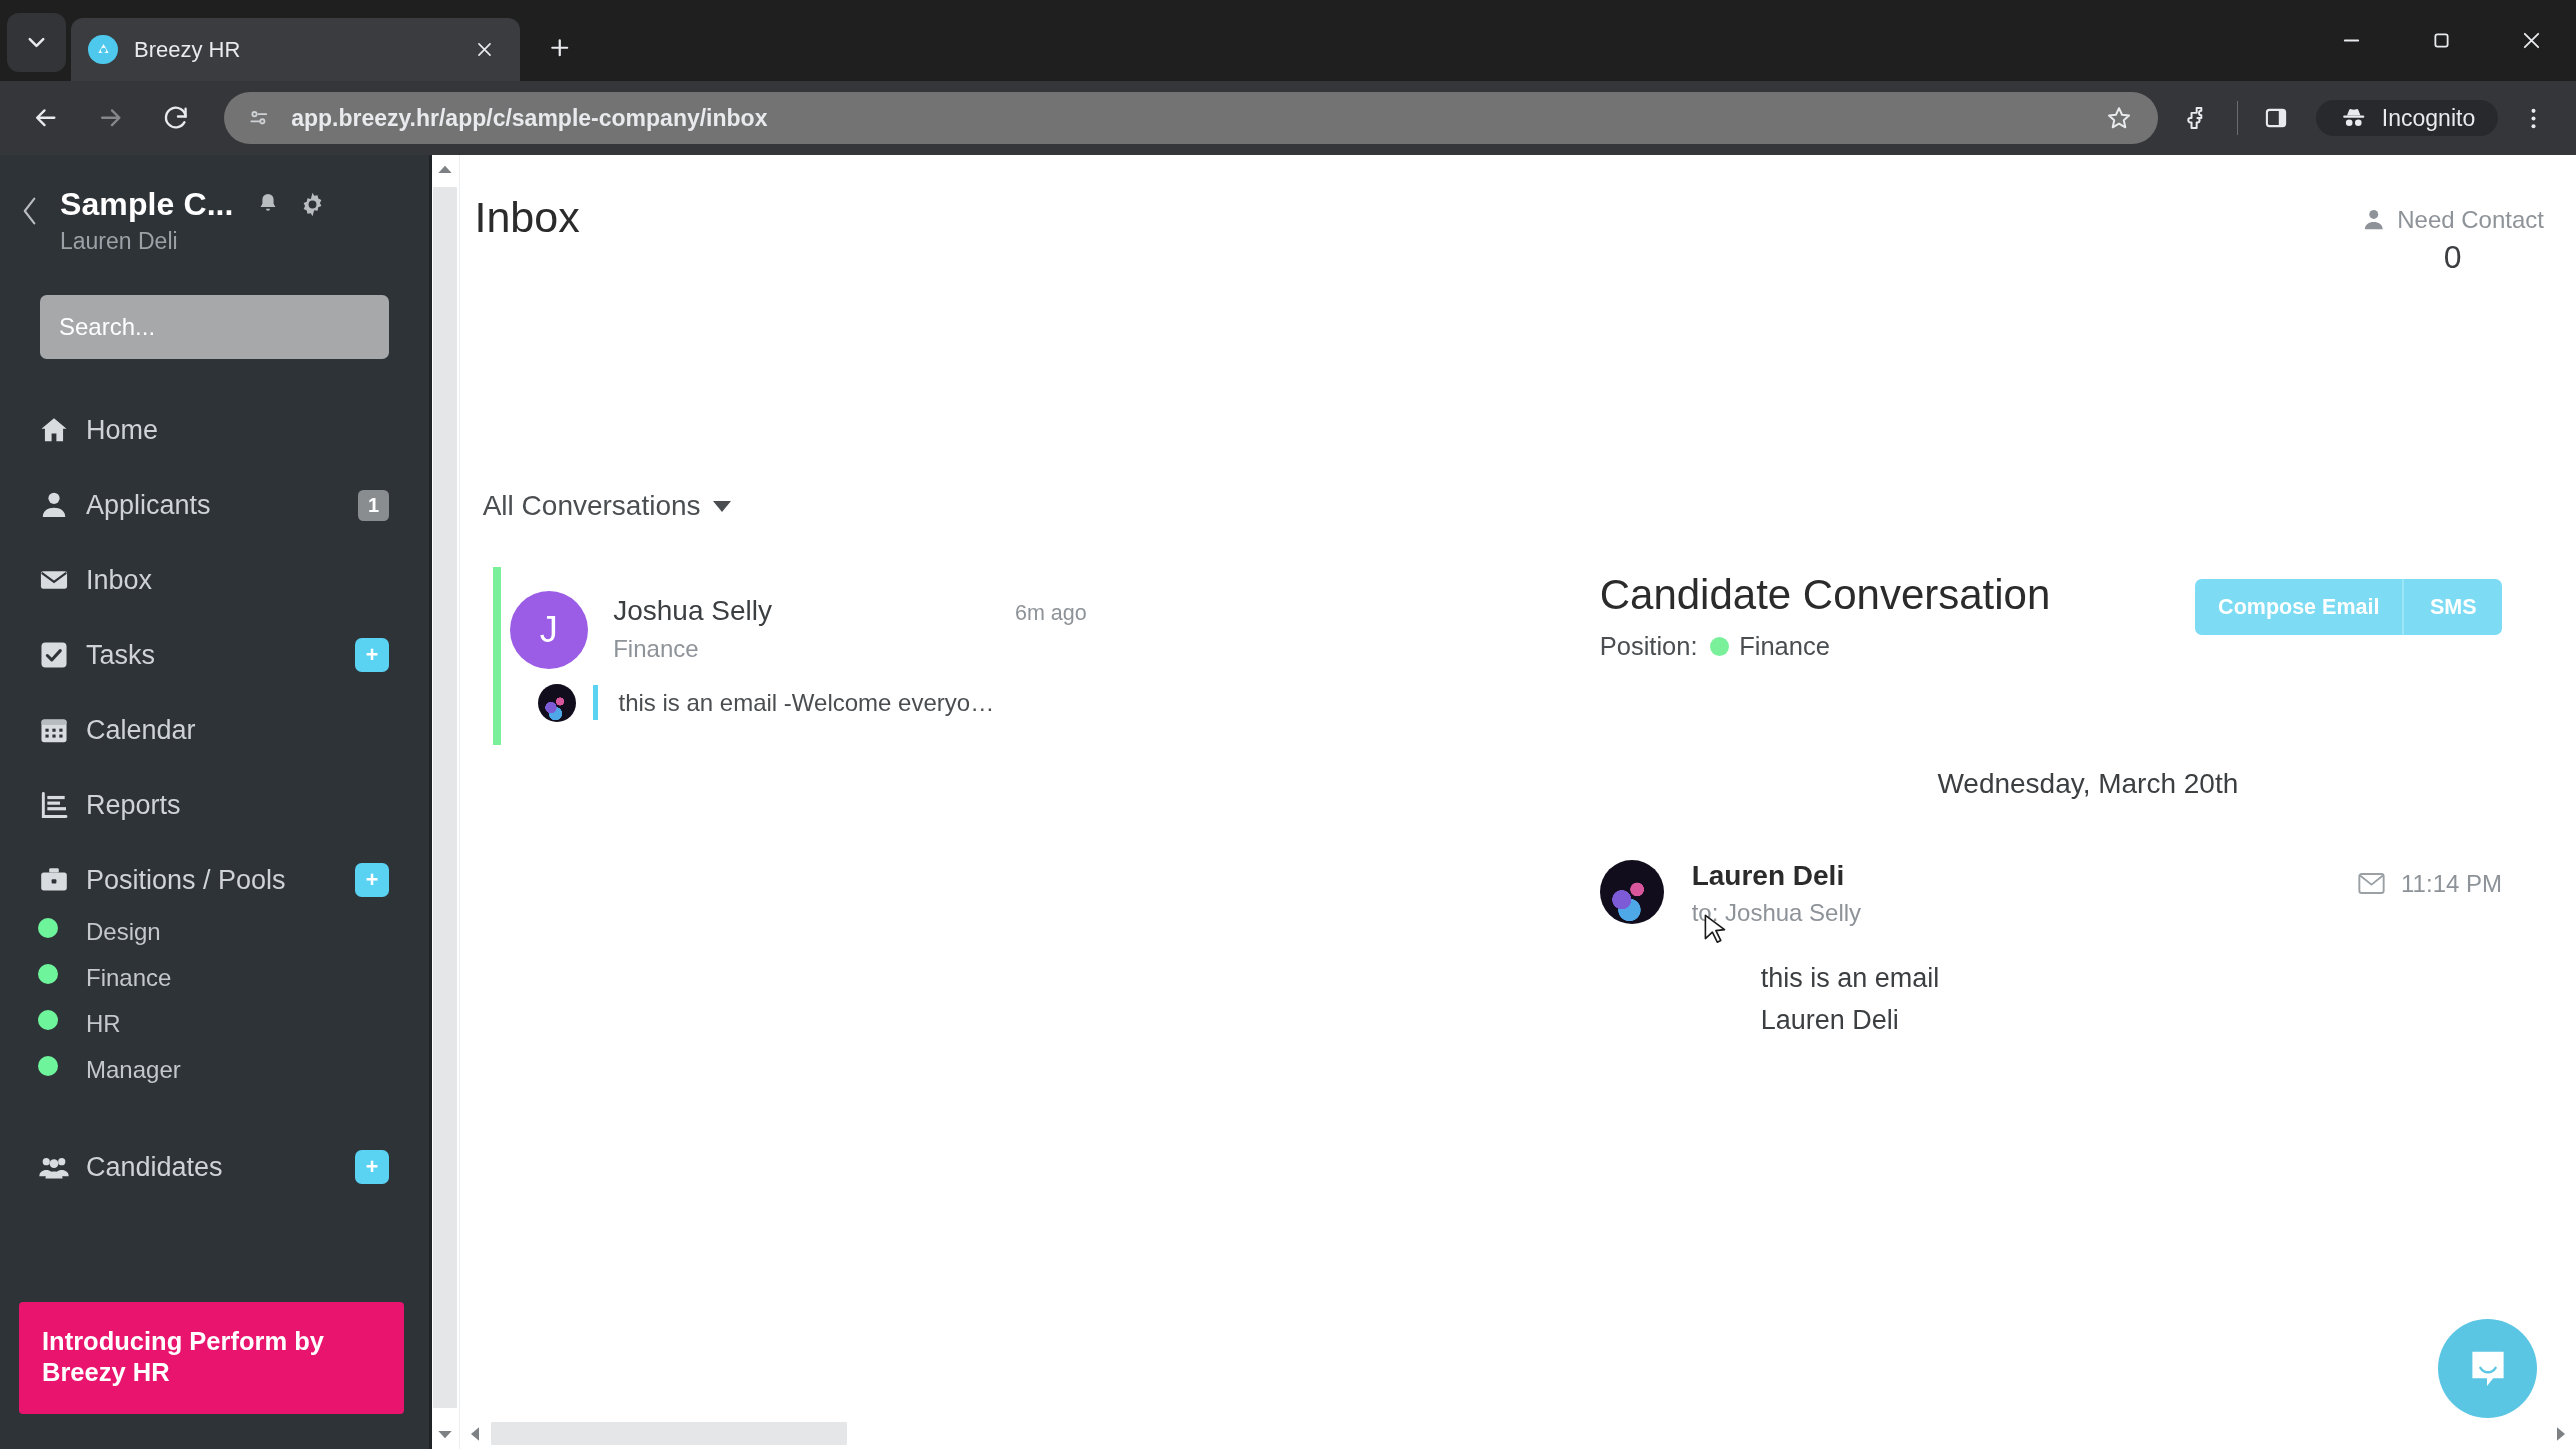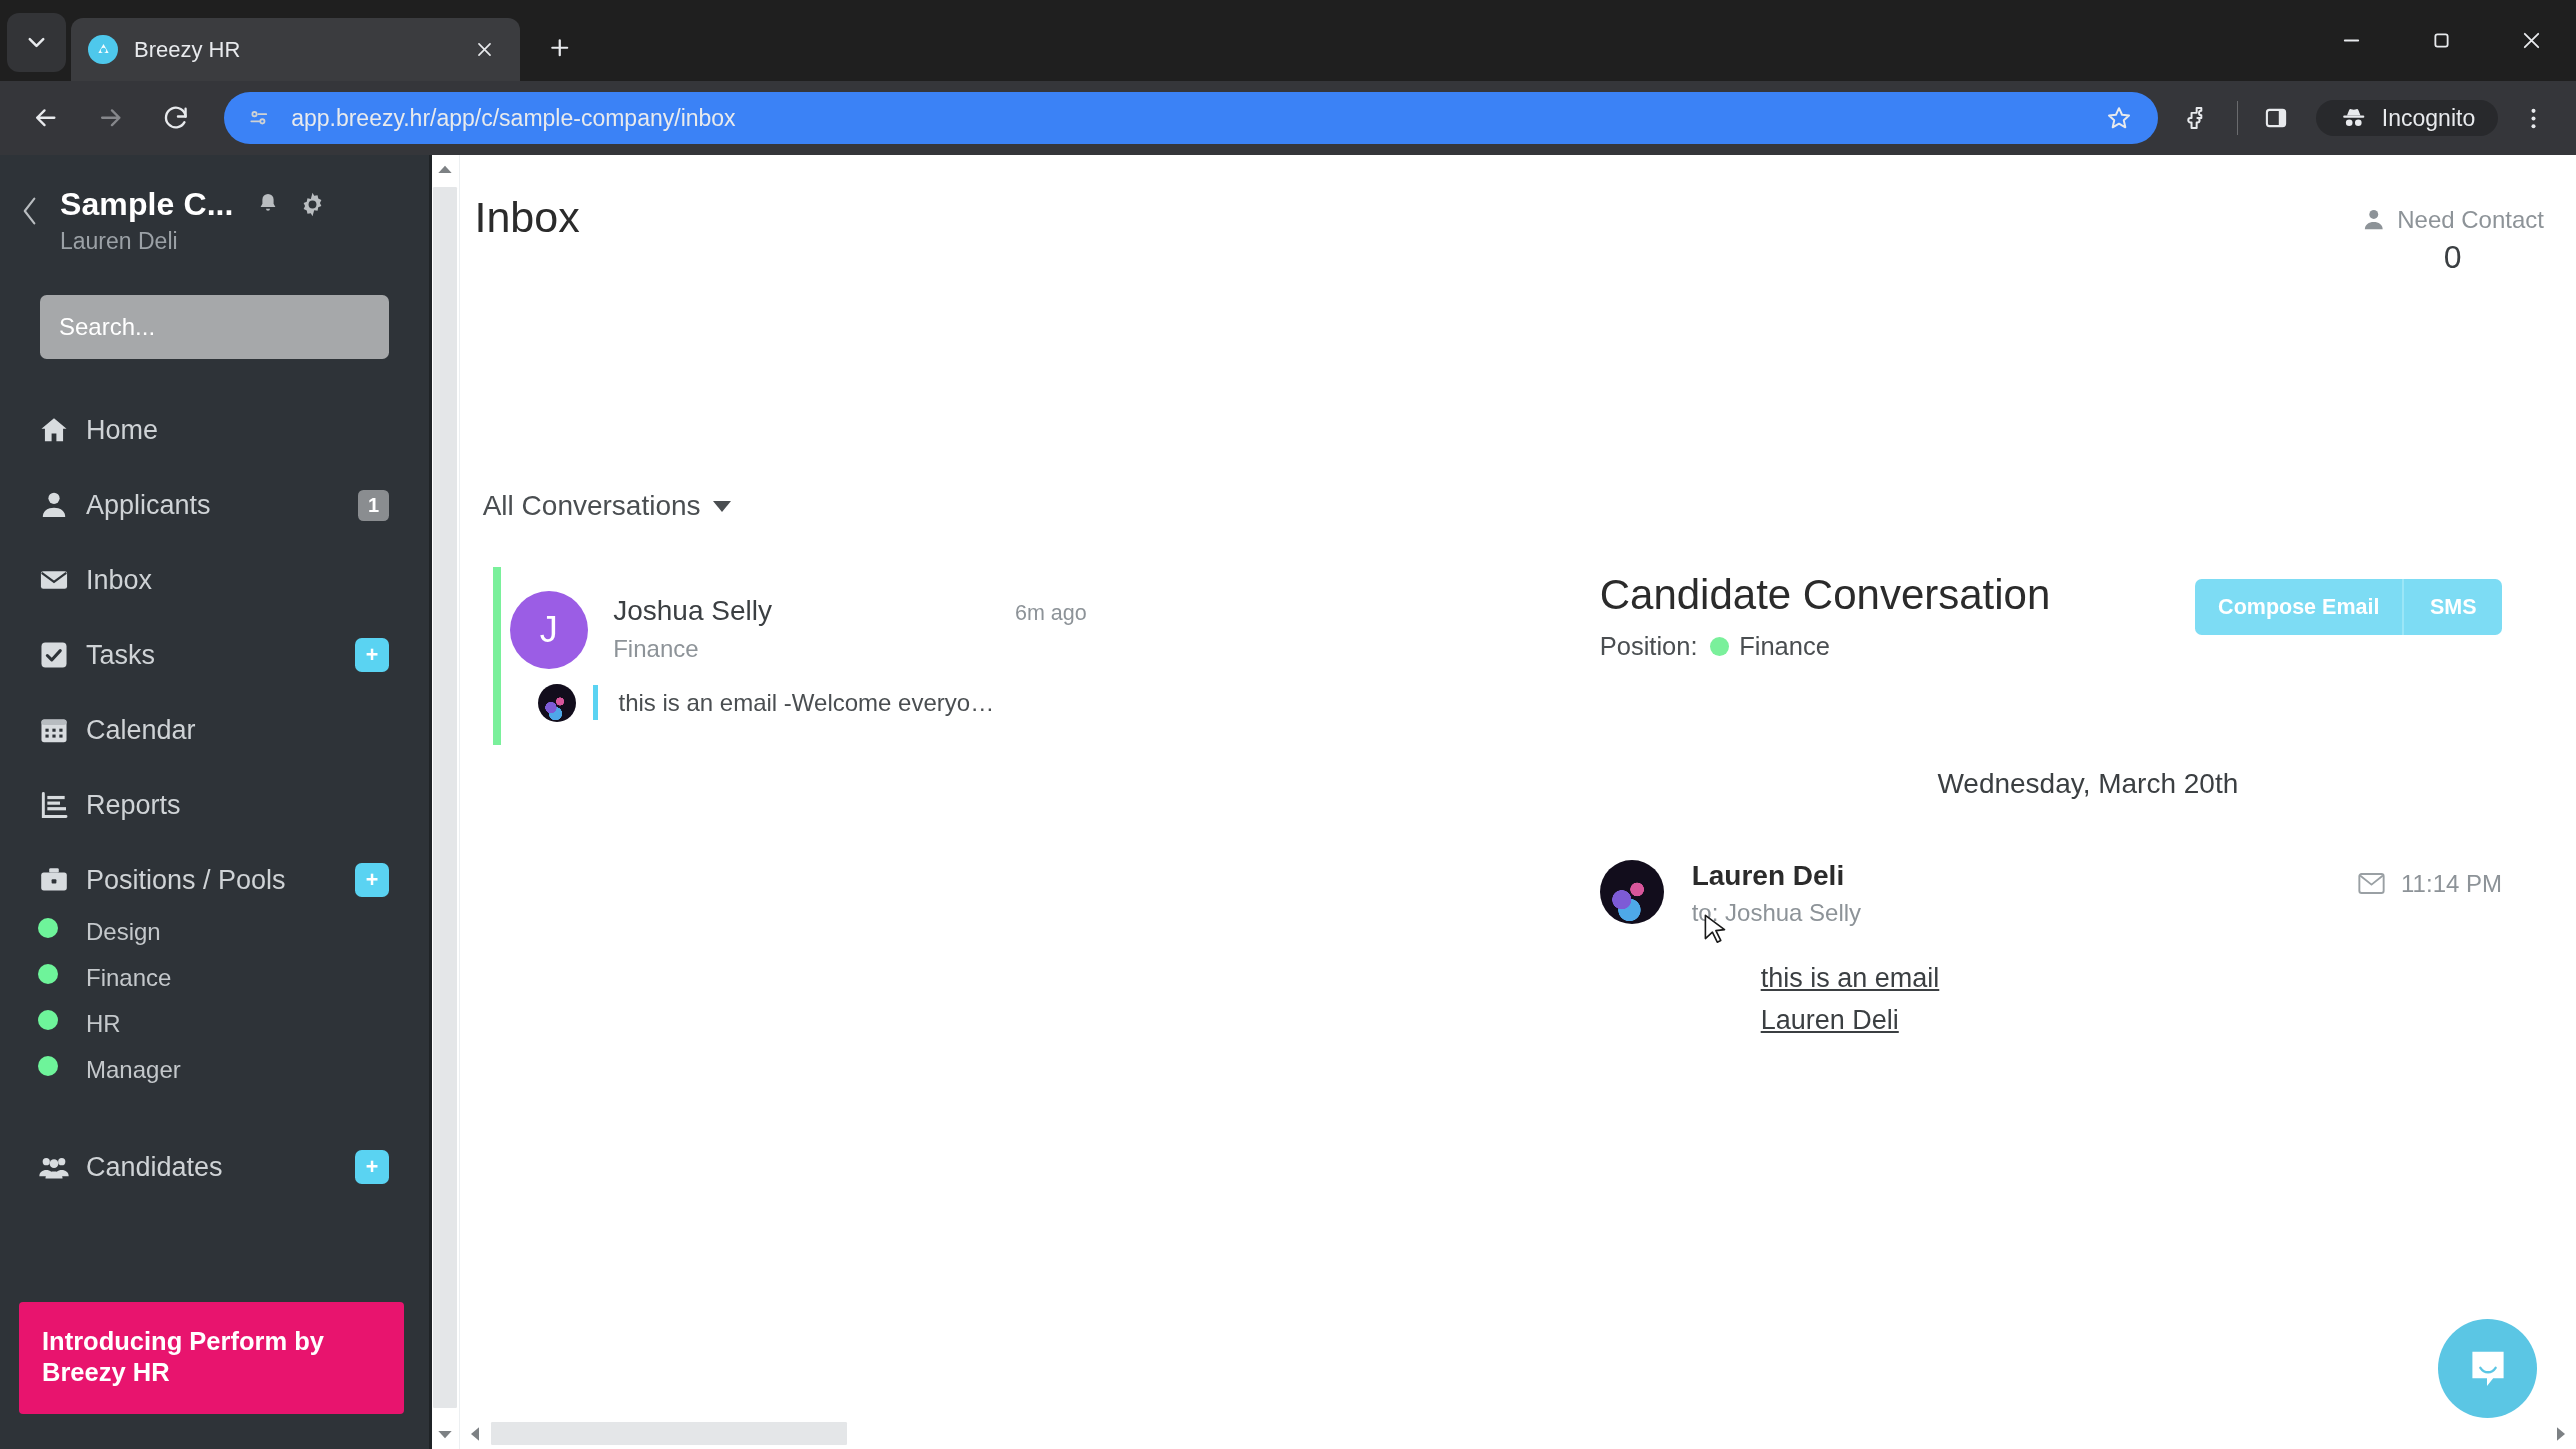--- a/index.html
+++ b/index.html
@@ -71,23 +71,23 @@
   }
   .nav-btn {
     width: 56px; height: 56px; margin-right: 9.4px;
     display: flex; align-items: center; justify-content: center;
     border-radius: 50%; cursor: pointer; flex: 0 0 56px;
   }
   .nav-btn svg { width: 29.5px; height: 29.5px; }
   .nav-btn.disabled svg { opacity: .45; }
 
   .omnibox {
-    flex: 1; height: 52px; background: #3b82f6; border-radius: 27px;
+    flex: 1; height: 52px; background: #737373; border-radius: 27px;
     display: flex; align-items: center; padding: 0 20px;
-    margin: 0 16px 0 10.7px; cursor: text;
+    margin: 0 16px 0 10.7px; cursor: text; font-weight: bold;
   }
   .omni-icon { width: 29.5px; height: 29.5px; flex: 0 0 29.5px; display:flex; align-items:center; justify-content:center;}
   .omni-icon svg { width: 25.5px; height: 25.5px; }
   .omni-url {
     color: #e8eaed; font-size: 23px; margin-left: 17.4px;
     white-space: nowrap; overflow: hidden; flex: 1;
   }
   .omni-star { width: 38px; height: 38px; display:flex; align-items:center; justify-content:center; cursor:pointer; flex:0 0 38px;}
   .omni-star svg { width: 28px; height: 28px; }
 
@@ -291,21 +291,21 @@
       #120d1c;
   }
   .msg-who { margin-left: 28px; flex: 1; }
   .msg-from { font-size: 28px; color: #2b2b2b; font-weight: bold; }
   .msg-to { font-size: 24px; color: #8d9398; margin-top: 6.7px; }
   .msg-stamp { display: flex; align-items: center; padding-top: 9.4px; }
   .msg-stamp svg { width: 27px; height: 23px; flex: 0 0 27px;}
   .msg-time { font-size: 24px; color: #8d9398; margin-left: 16px; white-space: nowrap; }
 
   .msg-body { margin: 31px 0 0 161px; }
-  .msg-line { font-size: 27px; color: #3b3f42; line-height: 1.55; text-decoration: underline; }
+  .msg-line { font-size: 27px; color: #3b3f42; line-height: 1.55; }
   .msg-line.gap { margin-top: 34px; }
 
   
   .cursor { position: absolute; left: 1244px; top: 759px; width: 23px; height: 31px; pointer-events: none; z-index: 40;}
 
   
   .intercom {
     position: absolute; right: 39px; bottom: 31px;
     width: 99px; height: 99px; border-radius: 50%;
     background: #5bc6e4; display: flex; align-items: center; justify-content: center;

